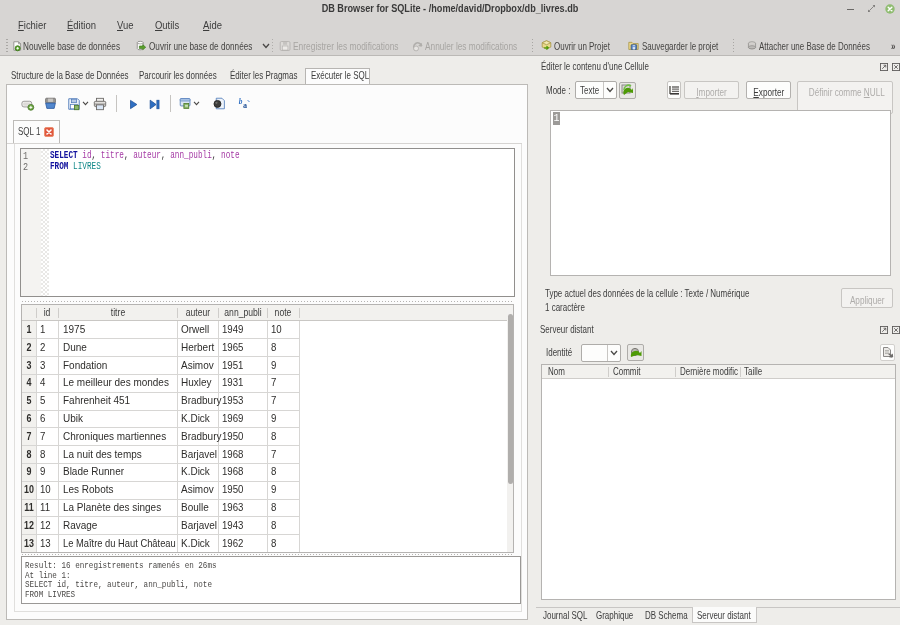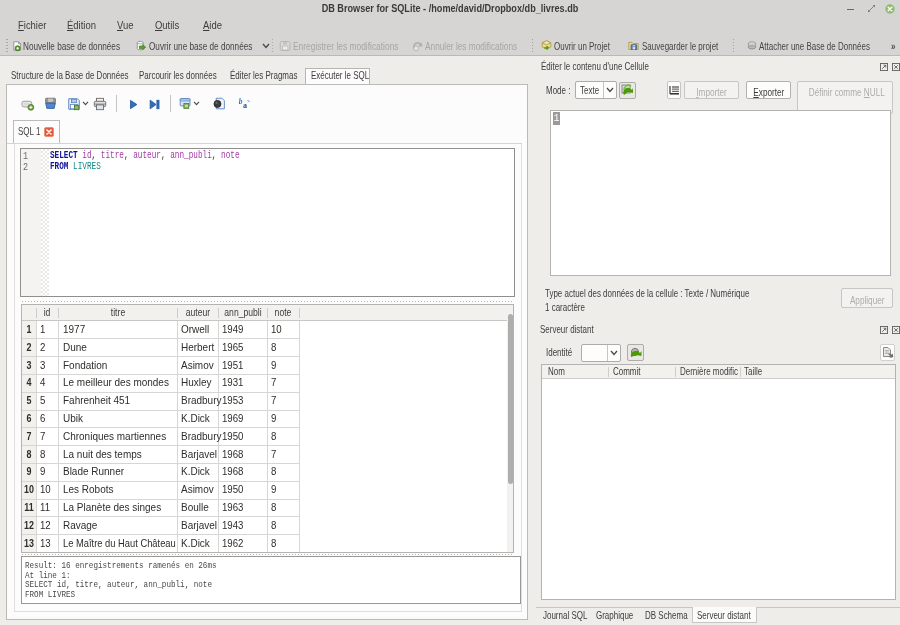--- a/index.html
+++ b/index.html
@@ -219,21 +219,21 @@
   <div class="lb" style="left:283px;top:306px;transform:scaleX(0.82) translateX(-50%);transform-origin:0 50%;color:#3c3c3c;">note</div>
   <div class="abs" style="left:36px;top:320.5px;width:1px;height:231.5px;background:#d7d6d4;"></div>
   <div class="abs" style="left:58px;top:320.5px;width:1px;height:231.5px;background:#d7d6d4;"></div>
   <div class="abs" style="left:177px;top:320.5px;width:1px;height:231.5px;background:#d7d6d4;"></div>
   <div class="abs" style="left:218px;top:320.5px;width:1px;height:231.5px;background:#d7d6d4;"></div>
   <div class="abs" style="left:267px;top:320.5px;width:1px;height:231.5px;background:#d7d6d4;"></div>
   <div class="abs" style="left:299px;top:320.5px;width:1px;height:231.5px;background:#d7d6d4;"></div>
   <div class="abs" style="left:22px;top:338.3px;width:277px;height:1px;background:#d7d6d4;"></div>
   <div class="lb" style="left:29px;top:322.9px;transform:scaleX(0.85) translateX(-50%);transform-origin:0 50%;font-weight:bold;color:#2e2d2b;">1</div>
   <div class="lb" style="left:40px;top:322.9px;transform:scaleX(0.92);color:#2e2d2b;">1</div>
-  <div class="lb" style="left:63px;top:322.9px;transform:scaleX(0.95);color:#2e2d2b;">1977</div>
+  <div class="lb" style="left:63px;top:322.9px;transform:scaleX(0.95);color:#2e2d2b;">1975</div>
   <div class="lb" style="left:181px;top:322.9px;transform:scaleX(0.95);color:#2e2d2b;">Orwell</div>
   <div class="lb" style="left:222px;top:322.9px;transform:scaleX(0.92);color:#2e2d2b;">1949</div>
   <div class="lb" style="left:271px;top:322.9px;transform:scaleX(0.92);color:#2e2d2b;">10</div>
   <div class="abs" style="left:22px;top:356.1px;width:277px;height:1px;background:#d7d6d4;"></div>
   <div class="lb" style="left:29px;top:340.7px;transform:scaleX(0.85) translateX(-50%);transform-origin:0 50%;font-weight:bold;color:#2e2d2b;">2</div>
   <div class="lb" style="left:40px;top:340.7px;transform:scaleX(0.92);color:#2e2d2b;">2</div>
   <div class="lb" style="left:63px;top:340.7px;transform:scaleX(0.95);color:#2e2d2b;">Dune</div>
   <div class="lb" style="left:181px;top:340.7px;transform:scaleX(0.95);color:#2e2d2b;">Herbert</div>
   <div class="lb" style="left:222px;top:340.7px;transform:scaleX(0.92);color:#2e2d2b;">1965</div>
   <div class="lb" style="left:271px;top:340.7px;transform:scaleX(0.92);color:#2e2d2b;">8</div>

